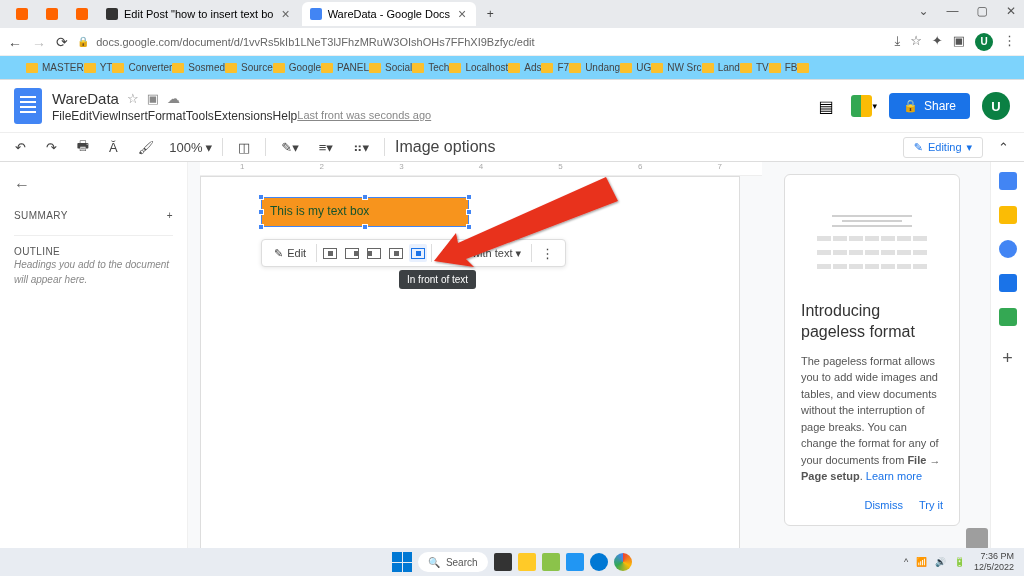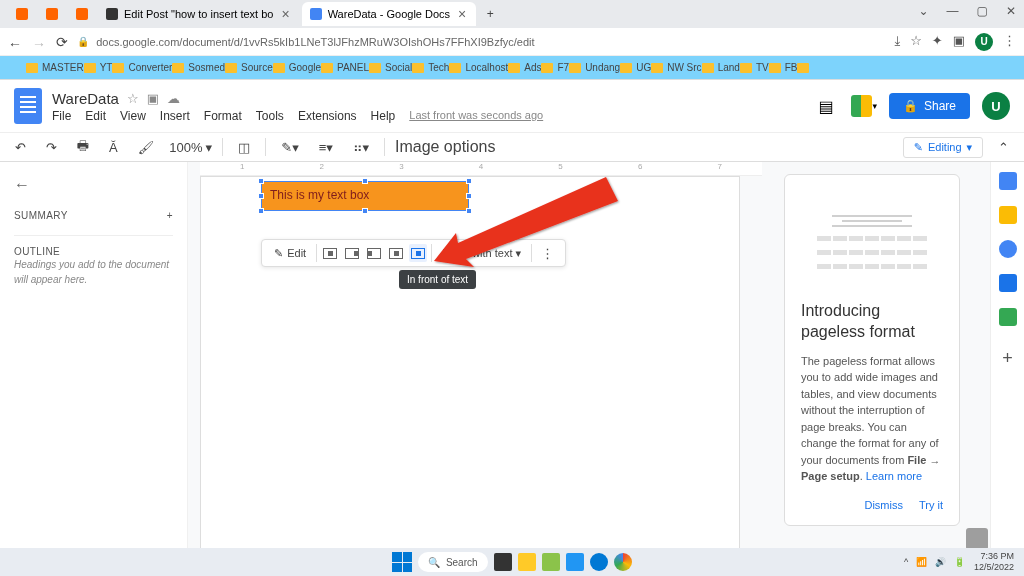--- a/index.html
+++ b/index.html
@@ -21,21 +21,21 @@
 .addr-icons{display:flex;gap:10px;color:#555;font-size:13px}
 .bookmarks{height:24px;background:#7dd3fc;display:flex;align-items:center;padding:0 26px;border-bottom:1px solid #ddd}
 .bm{display:flex;align-items:center;gap:4px;font-size:10px;color:#444;cursor:pointer}
 .bm-icon{width:12px;height:10px;background:#fbc02d;border-radius:1px}
 .docs-header{height:52px;display:flex;align-items:center;padding:6px 14px;gap:10px;background:#fff}
 .docs-logo{width:28px;height:36px;background:#4285f4;border-radius:3px;position:relative}
 .docs-logo::after{content:"";position:absolute;left:6px;top:8px;width:16px;height:2px;background:#fff;box-shadow:0 5px 0 #fff,0 10px 0 #fff,0 15px 0 #fff}
 .doc-info{flex:1}
 .doc-title-row{display:flex;align-items:center;gap:8px;font-size:15px;color:#333}
 .title-icn{color:#888;font-size:13px}
-.menus{display:flex;gap:14px;font-size:12px;color:#333;margin-top:2px}
+.menus{display:flex;gap:0;font-size:12px;color:#333;margin-top:2px}
 .last-edit{color:#888;text-decoration:underline;font-size:11px}
 .hdr-right{display:flex;align-items:center;gap:12px}
 .hdr-icon{width:26px;height:26px;display:flex;align-items:center;justify-content:center;border-radius:4px;cursor:pointer;font-size:16px}
 .meet{width:28px;height:22px;background:linear-gradient(90deg,#34a853 50%,#fbbc05 50%);border-radius:3px}
 .share-btn{background:#1a73e8;color:#fff;padding:6px 14px;border-radius:4px;font-size:12px;display:flex;align-items:center;gap:6px;cursor:pointer}
 .avatar{width:28px;height:28px;background:#0b8043;border-radius:50%;color:#fff;display:flex;align-items:center;justify-content:center;font-weight:bold;font-size:13px}
 .toolbar{height:30px;border-top:1px solid #eee;border-bottom:1px solid #ddd;display:flex;align-items:center;padding:0 10px;gap:10px}
 .tb-btn{padding:3px 5px;color:#444;font-size:13px;cursor:pointer}
 .tb-sep{width:1px;height:18px;background:#ddd}
 .zoom{font-size:13px;color:#444;display:flex;align-items:center;gap:3px}
@@ -43,21 +43,21 @@
 .main{position:absolute;top:162px;left:0;right:0;bottom:18px;display:flex;background:#f8f9fa}
 .left-panel{width:188px;background:#fff;padding:12px 14px;border-right:1px solid #f0f0f0}
 .back-arrow{color:#666;font-size:16px;cursor:pointer}
 .summary-row{display:flex;justify-content:space-between;align-items:center;margin-top:18px;font-size:10px;color:#555;letter-spacing:0.4px}
 .outline-label{font-size:10px;color:#555;margin-top:14px;letter-spacing:0.4px;padding-top:10px;border-top:1px solid #eee}
 .outline-hint{font-size:10px;color:#888;font-style:italic;margin-top:0;line-height:1.5}
 .canvas{flex:1;position:relative}
 .ruler{height:14px;background:#fff;border-bottom:1px solid #eee;position:relative;margin:0 12px}
 .ruler-marks{display:flex;justify-content:space-between;padding:0 40px;font-size:8px;color:#aaa}
 .page{position:absolute;top:14px;left:12px;width:540px;height:380px;background:#fff;border:1px solid #ddd}
-.textbox{position:absolute;top:4px;left:60px;width:208px;height:30px;background:#f7941d;border:1.5px solid #4285f4;color:#7f1d1d;font-size:12px;padding:6px 8px}
+.textbox{position:absolute;top:20px;left:60px;width:208px;height:30px;background:#f7941d;border:1.5px solid #4285f4;color:#14532d;font-size:12px;padding:6px 8px}
 .handle{position:absolute;width:6px;height:6px;background:#4285f4;border:1px solid #fff}
 .textbox .h1{top:-4px;left:-4px}.textbox .h2{top:-4px;right:-4px}.textbox .h3{bottom:-4px;left:-4px}.textbox .h4{bottom:-4px;right:-4px}
 .textbox .h5{top:-4px;left:calc(50% - 3px)}.textbox .h6{bottom:-4px;left:calc(50% - 3px)}.textbox .h7{left:-4px;top:calc(50% - 3px)}.textbox .h8{right:-4px;top:calc(50% - 3px)}
 .float-toolbar{position:absolute;top:62px;left:60px;background:#fff;border:1px solid #ddd;border-radius:4px;box-shadow:0 1px 4px rgba(0,0,0,0.1);display:flex;align-items:center;padding:4px 6px;gap:4px;height:28px}
 .ft-edit{display:flex;align-items:center;gap:4px;font-size:11px;padding:0 6px;color:#444}
 .ft-icon{width:18px;height:18px;display:flex;align-items:center;justify-content:center;cursor:pointer;border-radius:2px}
 .ft-icon.sel{background:#e8f0fe}
 .wrap-ico{width:14px;height:11px;border:1px solid #666;position:relative}
 .wrap-ico::after{content:"";position:absolute;width:5px;height:5px;background:#666}
 .w1::after{left:4px;top:2px}.w2::after{right:-1px;top:2px}.w3::after{left:-1px;top:2px}

